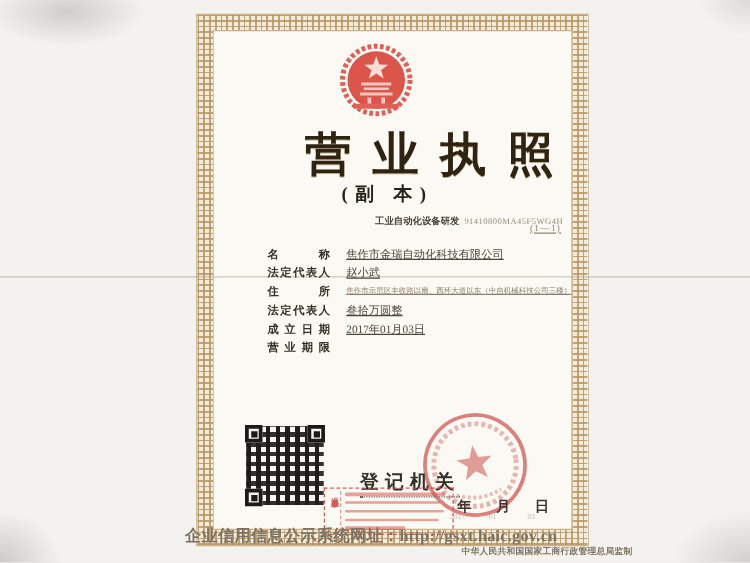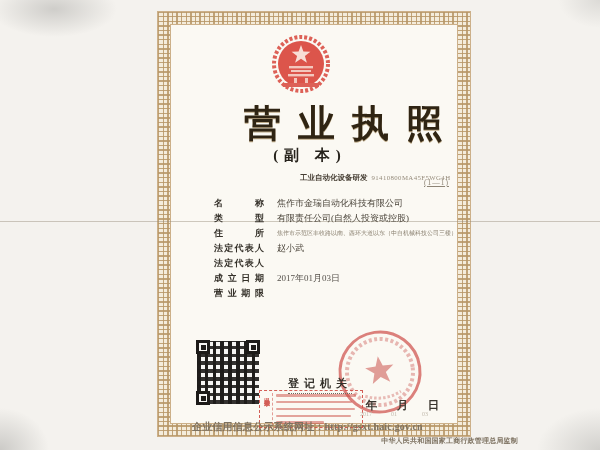--- a/index.html
+++ b/index.html
@@ -43,36 +43,36 @@
   .credit .lab{font-size:7.5px;font-weight:bold;color:#473f34;}
   .credit .code{font-size:6.8px;color:#968c7c;letter-spacing:.4px;}
   .page-marker{position:absolute;left:424px;top:178px;font-size:7.5px;color:#8d8475;letter-spacing:1px;text-decoration:underline;}
   
   .fields{position:absolute;left:214px;top:184px;width:252px;margin-top:14px;}
   .field-row{display:flex;margin-bottom:4px;line-height:11px;font-size:9px;}
   .flabel{
     flex:0 0 50px;margin-right:13px;display:inline-block;font-weight:bold;color:#35312a;
     text-align:justify;text-align-last:justify;-moz-text-align-last:justify;
   }
-  .fvalue{flex:1;color:#4c463c;white-space:pre-wrap;}
+  .fvalue{flex:1;color:#4c463c;white-space:pre-wrap;text-decoration:underline;}
   .field-row:nth-child(3) .fvalue{font-size:6px;color:#8a8070;line-height:11px;letter-spacing:0;filter:blur(.2px);}
   .field-row:nth-child(6) .fvalue,.field-row:nth-child(7) .fvalue{color:#55504a;}
   
   .qr{
     position:absolute;left:197px;top:341px;width:62px;height:63px;background:#fdfdfd;
     background:
       repeating-linear-gradient(0deg, rgba(30,28,26,.9) 0 3.6px, transparent 3.6px 7.8px),
       repeating-linear-gradient(90deg, #201e1c 0 3.6px, #f6f5f3 3.6px 7.8px);
   }
   .finder{position:absolute;width:14px;height:14px;background:#f6f5f3;border:3px solid #1d1b19;box-sizing:border-box;}
   .finder::after{content:"";position:absolute;left:1.5px;top:1.5px;width:5px;height:5px;background:#1d1b19;}
   .finder.tl{left:-1px;top:-1px;} .finder.tr{right:-1px;top:-1px;} .finder.bl{left:-1px;bottom:-1px;}
   
   .reg-auth{
-    position:absolute;left:288px;top:376px;font-size:11px;font-weight:bold;color:#322f29;
+    position:absolute;left:288px;top:376px;font-size:15px;font-weight:bold;color:#322f29;
     letter-spacing:5px;border-bottom:1px dotted #6d675d;padding-bottom:2px;
   }
   
   .stamp-box{
     position:absolute;left:259px;top:390px;width:104px;height:38px;box-sizing:border-box;
     border:1px dashed #cf4d45;display:flex;padding:2px 3px;opacity:.9;
   }
   .stamp-vlabel{
     writing-mode:vertical-rl;font-size:6px;line-height:7px;color:#cf4d45;font-weight:bold;
     letter-spacing:1px;margin-right:3px;border-right:1px dashed rgba(207,77,69,.6);padding-right:2px;
@@ -83,22 +83,22 @@
   .stamp-line:nth-child(3){width:95%;} .stamp-line:nth-child(4){width:90%;}
   .stamp-line:nth-child(5){width:58%;}
   
   .seal{position:absolute;left:332px;top:324px;width:96px;height:96px;opacity:.8;transform:rotate(-8deg);}
   
   .date-row{position:absolute;left:356px;top:398px;display:flex;}
   .date-unit{width:31px;display:flex;flex-direction:column;align-items:center;}
   .date-char{font-size:11.5px;font-weight:bold;color:#3a362f;}
   .date-num{font-size:6px;color:#c1b9ab;margin-top:-2px;align-self:flex-start;padding-left:4px;}
   
-  .footer-left{position:absolute;left:148px;top:420px;font-size:10px;color:#7d7261;font-weight:bold;letter-spacing:.2px;margin-left:44px;}
-  .footer-right{position:absolute;left:0;top:436px;width:506px;text-align:right;font-size:7px;color:#7d7261;font-weight:bold;letter-spacing:.2px;padding-left:12px;}
+  .footer-left{position:absolute;left:148px;top:420px;font-size:13px;color:#7d7261;font-weight:bold;letter-spacing:.2px;}
+  .footer-right{position:absolute;left:0;top:436px;width:506px;text-align:right;font-size:7px;color:#7d7261;font-weight:bold;letter-spacing:.2px;}
 </style>
 </head>
 <body>
 
 <div class="photo">
 
   <div class="frame"></div>
   <div class="fold-line"></div>
 
   <div class="emblem">
@@ -123,37 +123,34 @@
     <span class="code">91410800MA45F5WG4H</span>
   </div>
   <div class="page-marker">(1—1)</div>
 
   <div class="fields">
     <div class="field-row">
       <span class="flabel">名称</span>
       <span class="fvalue">焦作市金瑞自动化科技有限公司</span>
     </div>
 
-    <div class="field-row">
-      <span class="flabel">类型</span>
-      <span class="fvalue">有限责任公司(自然人投资或控股)</span>
+
+    <div class="field-row">
+      <span class="flabel">法定代表人</span>
+      <span class="fvalue">赵小武</span>
     </div>
 
     <div class="field-row">
       <span class="flabel">住所</span>
       <span class="fvalue">焦作市示范区丰收路以南、西环大道以东（中自机械科技公司三楼）</span>
     </div>
 
     <div class="field-row">
       <span class="flabel">法定代表人</span>
-      <span class="fvalue">赵小武</span>
-    </div>
-
-    <div class="field-row">
-      <span class="flabel">法定代表人</span>
+      <span class="fvalue">叁拾万圆整</span>
     </div>
 
     <div class="field-row">
       <span class="flabel">成立日期</span>
       <span class="fvalue">2017年01月03日</span>
     </div>
 
     <div class="field-row">
       <span class="flabel">营业期限</span>
     </div>

